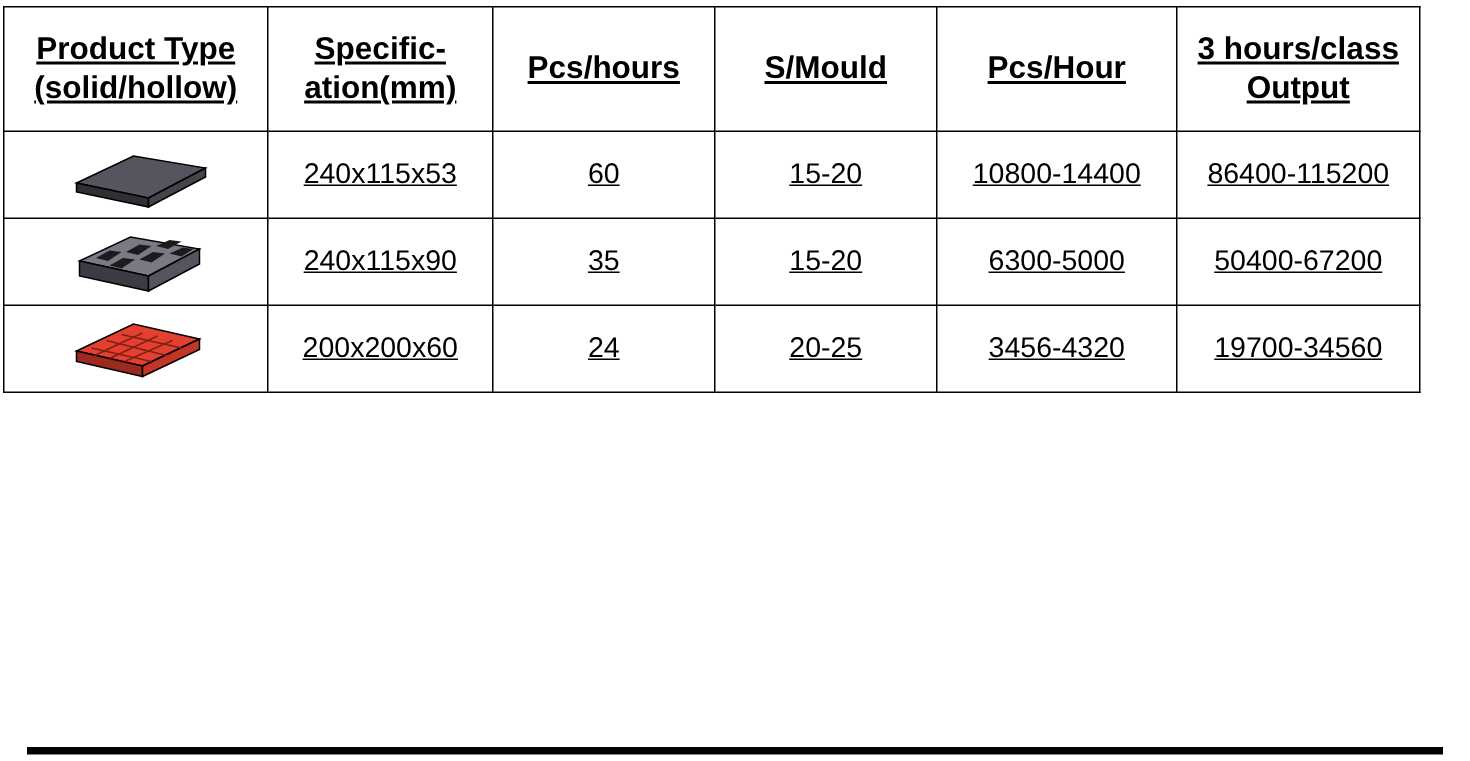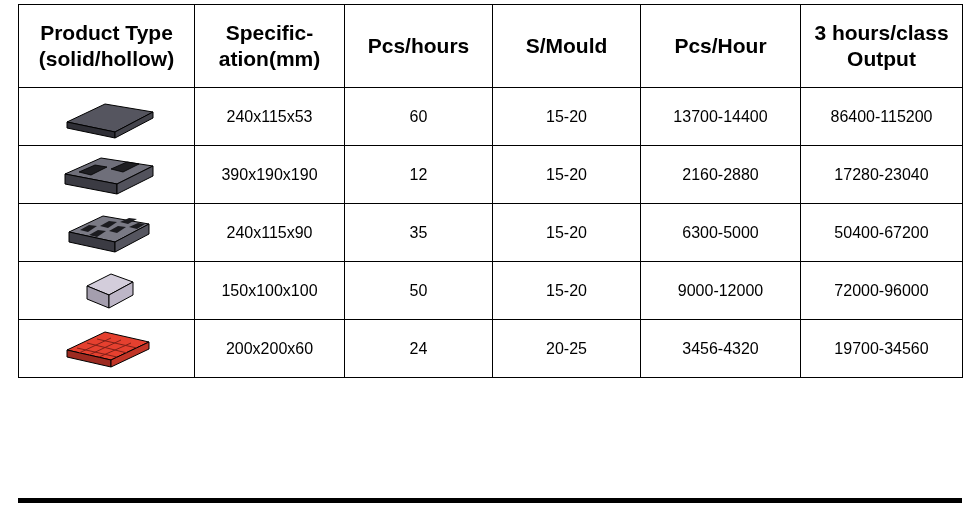--- a/index.html
+++ b/index.html
@@ -16,42 +16,43 @@
   }
   .sheet {
     position: relative;
     width: 980px;
     height: 507px;
     box-sizing: border-box;
   }
   table.spec-table {
     border-collapse: collapse;
     width: 944px;
-    margin: 4px 18px 0 18px;
+    margin: 4px 18px 0 2px;
     table-layout: fixed;
+    text-decoration: underline;
   }
   table.spec-table th,
   table.spec-table td {
     border: 1px solid #000000;
     text-align: center;
     vertical-align: middle;
     font-size: 19px;
     padding: 0;
   }
   table.spec-table thead th {
     font-weight: bold;
     font-size: 21px;
     line-height: 1.22;
     height: 78px;
     padding: 2px 4px;
   }
   table.spec-table tbody td {
     height: 57px;
     font-weight: normal;
-    font-size: 16px;
+    font-size: 19px;
   }
   
   col.c-type  { width: 176px; }
   col.c-spec  { width: 150px; }
   col.c-pcs   { width: 148px; }
   col.c-smld  { width: 148px; }
   col.c-hour  { width: 160px; }
   col.c-out   { width: 162px; }
 
   .bottom-rule {
@@ -122,42 +123,24 @@
             <svg width="116" height="46" viewBox="0 0 116 46">
               <polygon points="18,28 56,10 104,18 66,38" fill="#55555f" stroke="#000" stroke-width="1"></polygon>
               <polygon points="18,28 66,38 66,44 18,34" fill="#2f2f36" stroke="#000" stroke-width="1"></polygon>
               <polygon points="66,38 104,18 104,24 66,44" fill="#44444c" stroke="#000" stroke-width="1"></polygon>
             </svg>
           </div>
         </td>
         <td>240x115x53</td>
         <td>60</td>
         <td>15-20</td>
-        <td>13700-14400</td>
+        <td>10800-14400</td>
         <td>86400-115200</td>
       </tr>
 
-      <tr>
-        <td class="brick-cell">
-          <div class="brick">
-            <svg width="116" height="46" viewBox="0 0 116 46">
-              <polygon points="16,22 52,6 104,14 68,32" fill="#6f6f7a" stroke="#000" stroke-width="1"></polygon>
-              <polygon points="16,22 68,32 68,42 16,32" fill="#3b3b43" stroke="#000" stroke-width="1"></polygon>
-              <polygon points="68,32 104,14 104,24 68,42" fill="#52525c" stroke="#000" stroke-width="1"></polygon>
-              <polygon points="30,20 46,13 58,15 42,23" fill="#1e1e22" stroke="#000" stroke-width="0.8"></polygon>
-              <polygon points="62,17 78,10 90,12 74,20" fill="#1e1e22" stroke="#000" stroke-width="0.8"></polygon>
-            </svg>
-          </div>
-        </td>
-        <td>390x190x190</td>
-        <td>12</td>
-        <td>15-20</td>
-        <td>2160-2880</td>
-        <td>17280-23040</td>
-      </tr>
 
       <tr>
         <td class="brick-cell">
           <div class="brick">
             <svg width="116" height="46" viewBox="0 0 116 46">
               <polygon points="20,22 54,6 100,14 66,32" fill="#7a7a85" stroke="#000" stroke-width="1"></polygon>
               <polygon points="20,22 66,32 66,42 20,32" fill="#3b3b43" stroke="#000" stroke-width="1"></polygon>
               <polygon points="66,32 100,14 100,24 66,42" fill="#55555f" stroke="#000" stroke-width="1"></polygon>
               <polygon points="31,20 40,15 48,16 39,22" fill="#1b1b1f"></polygon>
               <polygon points="51,16 60,11 68,12 59,18" fill="#1b1b1f"></polygon>
@@ -168,36 +151,20 @@
             </svg>
           </div>
         </td>
         <td>240x115x90</td>
         <td>35</td>
         <td>15-20</td>
         <td>6300-5000</td>
         <td>50400-67200</td>
       </tr>
 
-      <tr>
-        <td class="brick-cell">
-          <div class="brick">
-            <svg width="116" height="46" viewBox="0 0 116 46">
-              <polygon points="38,18 62,6 84,14 60,27" fill="#d3cddb" stroke="#000" stroke-width="1"></polygon>
-              <polygon points="38,18 60,27 60,40 38,31" fill="#a49eae" stroke="#000" stroke-width="1"></polygon>
-              <polygon points="60,27 84,14 84,27 60,40" fill="#bdb6c7" stroke="#000" stroke-width="1"></polygon>
-            </svg>
-          </div>
-        </td>
-        <td>150x100x100</td>
-        <td>50</td>
-        <td>15-20</td>
-        <td>9000-12000</td>
-        <td>72000-96000</td>
-      </tr>
 
 
 
       <tr>
         <td class="brick-cell">
           <div class="brick">
             <svg width="116" height="46" viewBox="0 0 116 46">
               <polygon points="18,24 56,6 100,16 62,34" fill="#e5402f" stroke="#000" stroke-width="1"></polygon>
               <polygon points="18,24 62,34 62,41 18,31" fill="#9d2a20" stroke="#000" stroke-width="1"></polygon>
               <polygon points="62,34 100,16 100,23 62,41" fill="#c23527" stroke="#000" stroke-width="1"></polygon>

